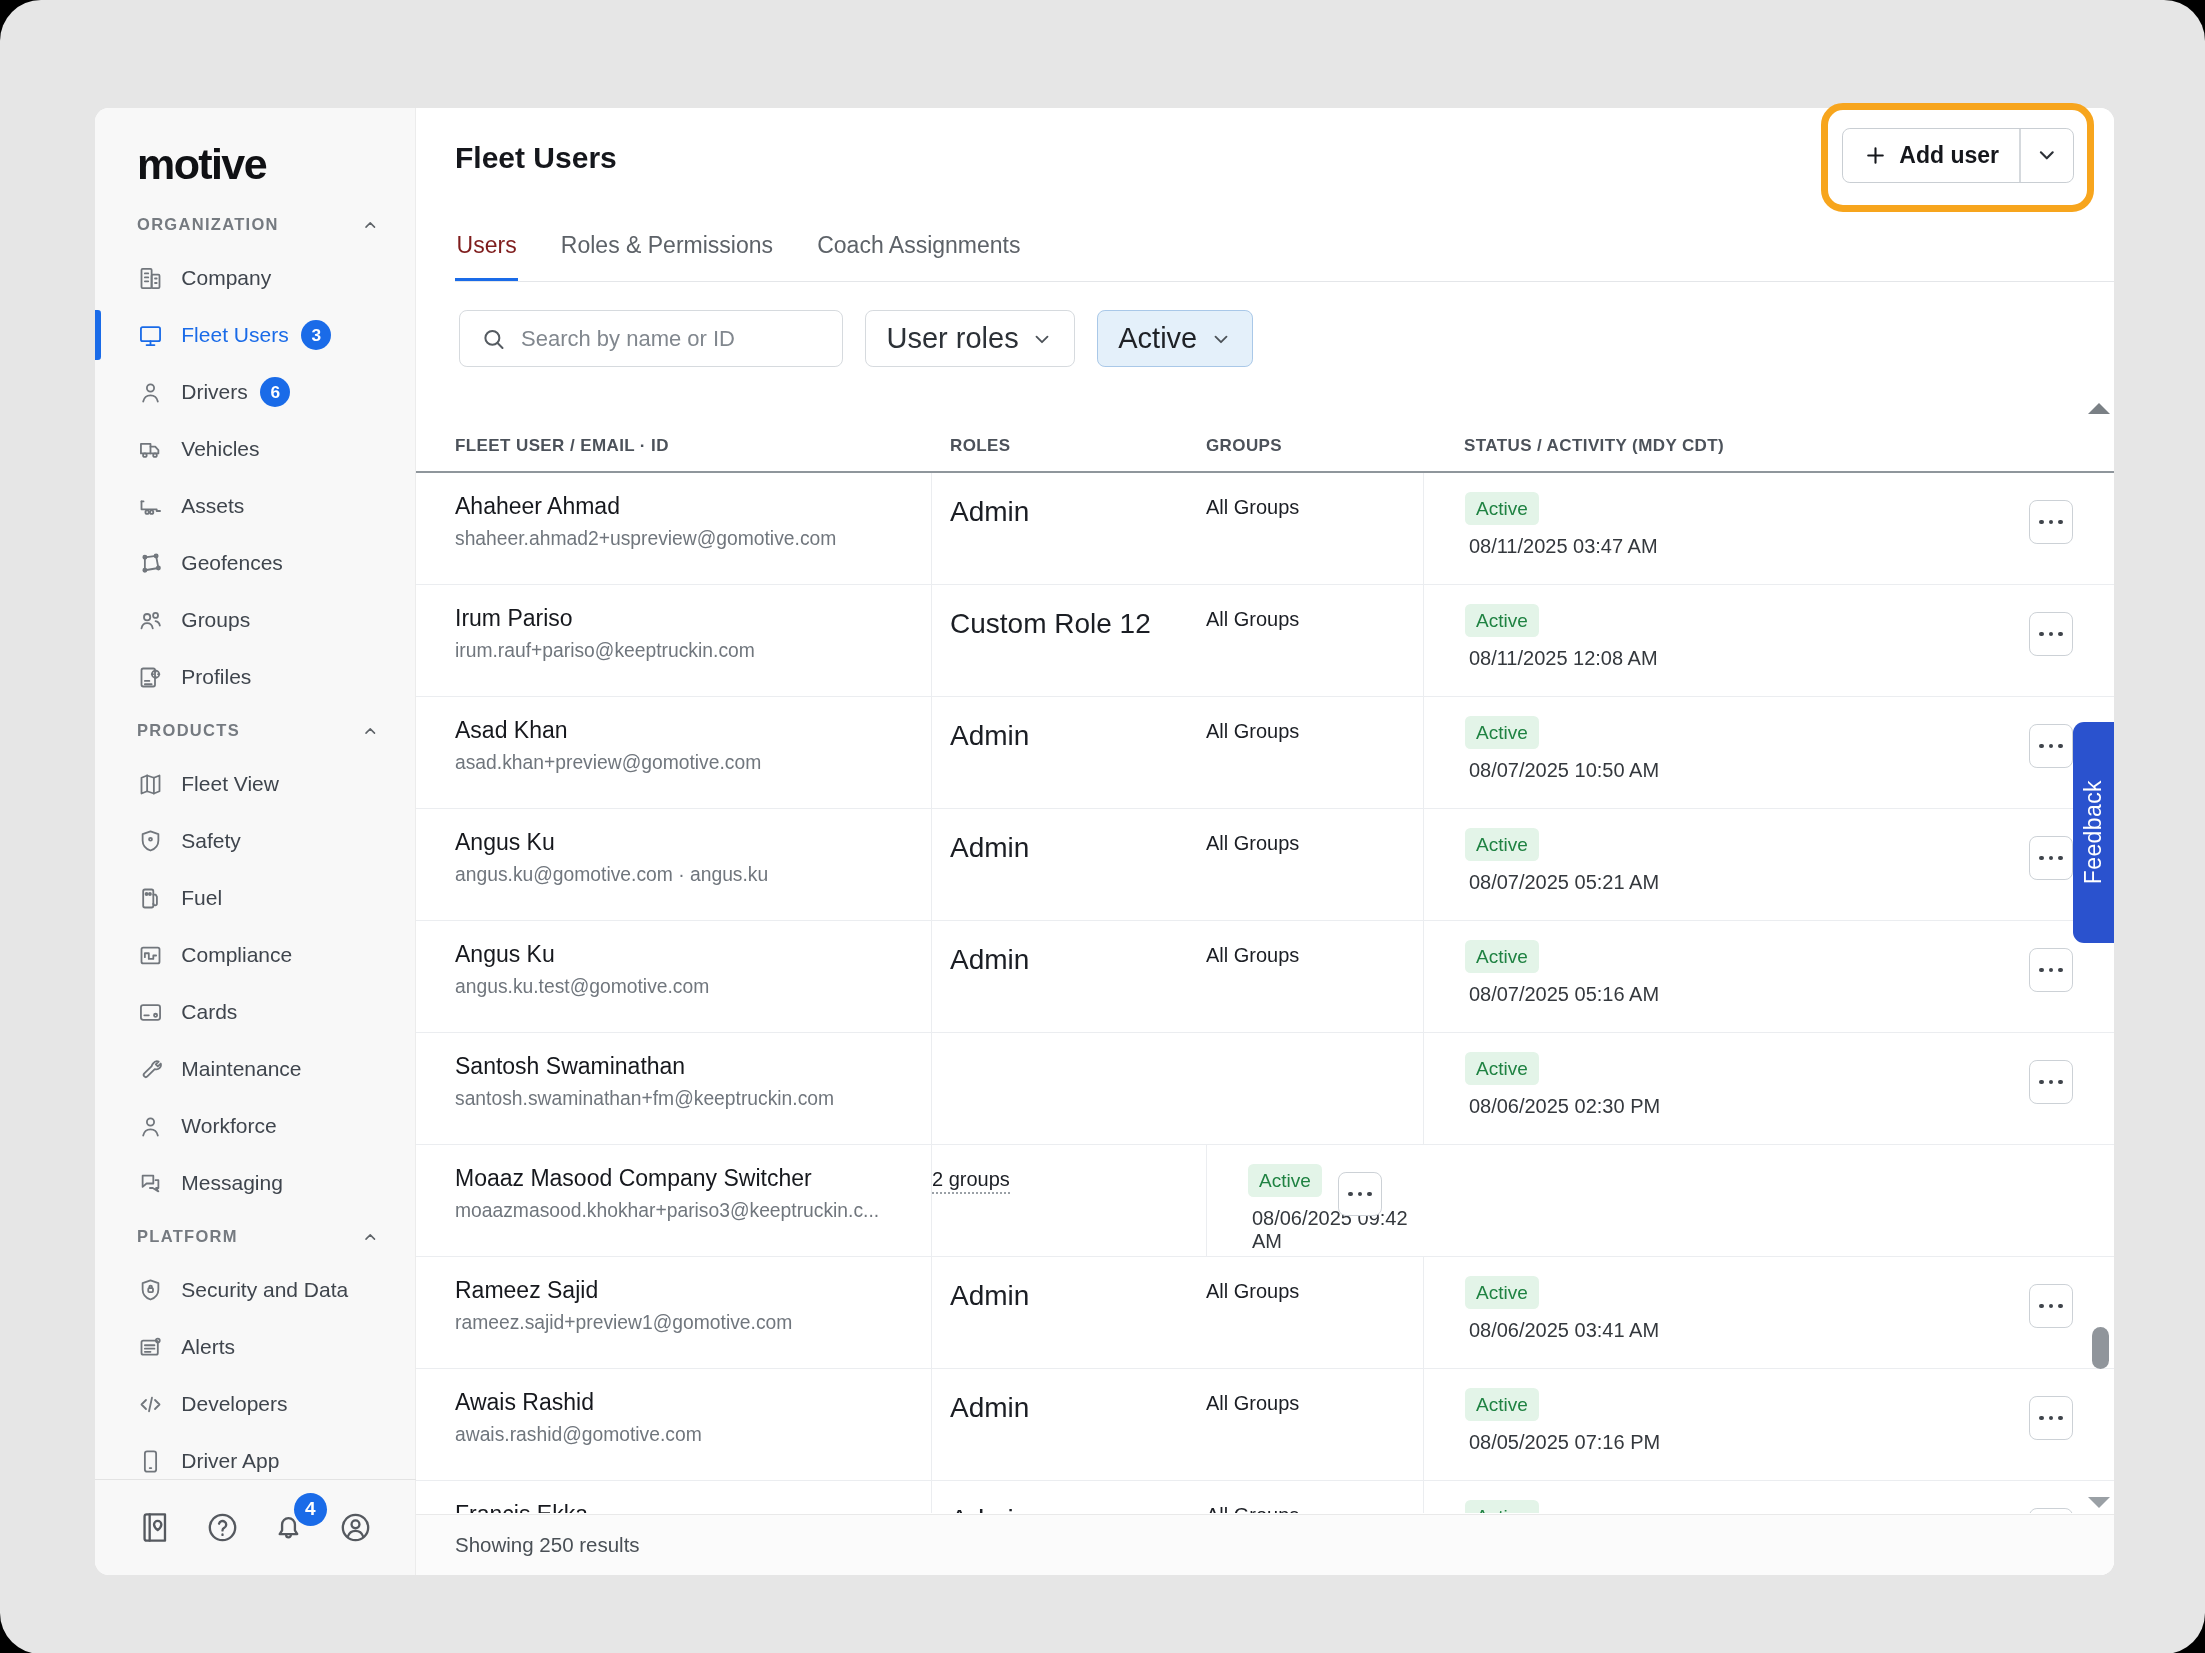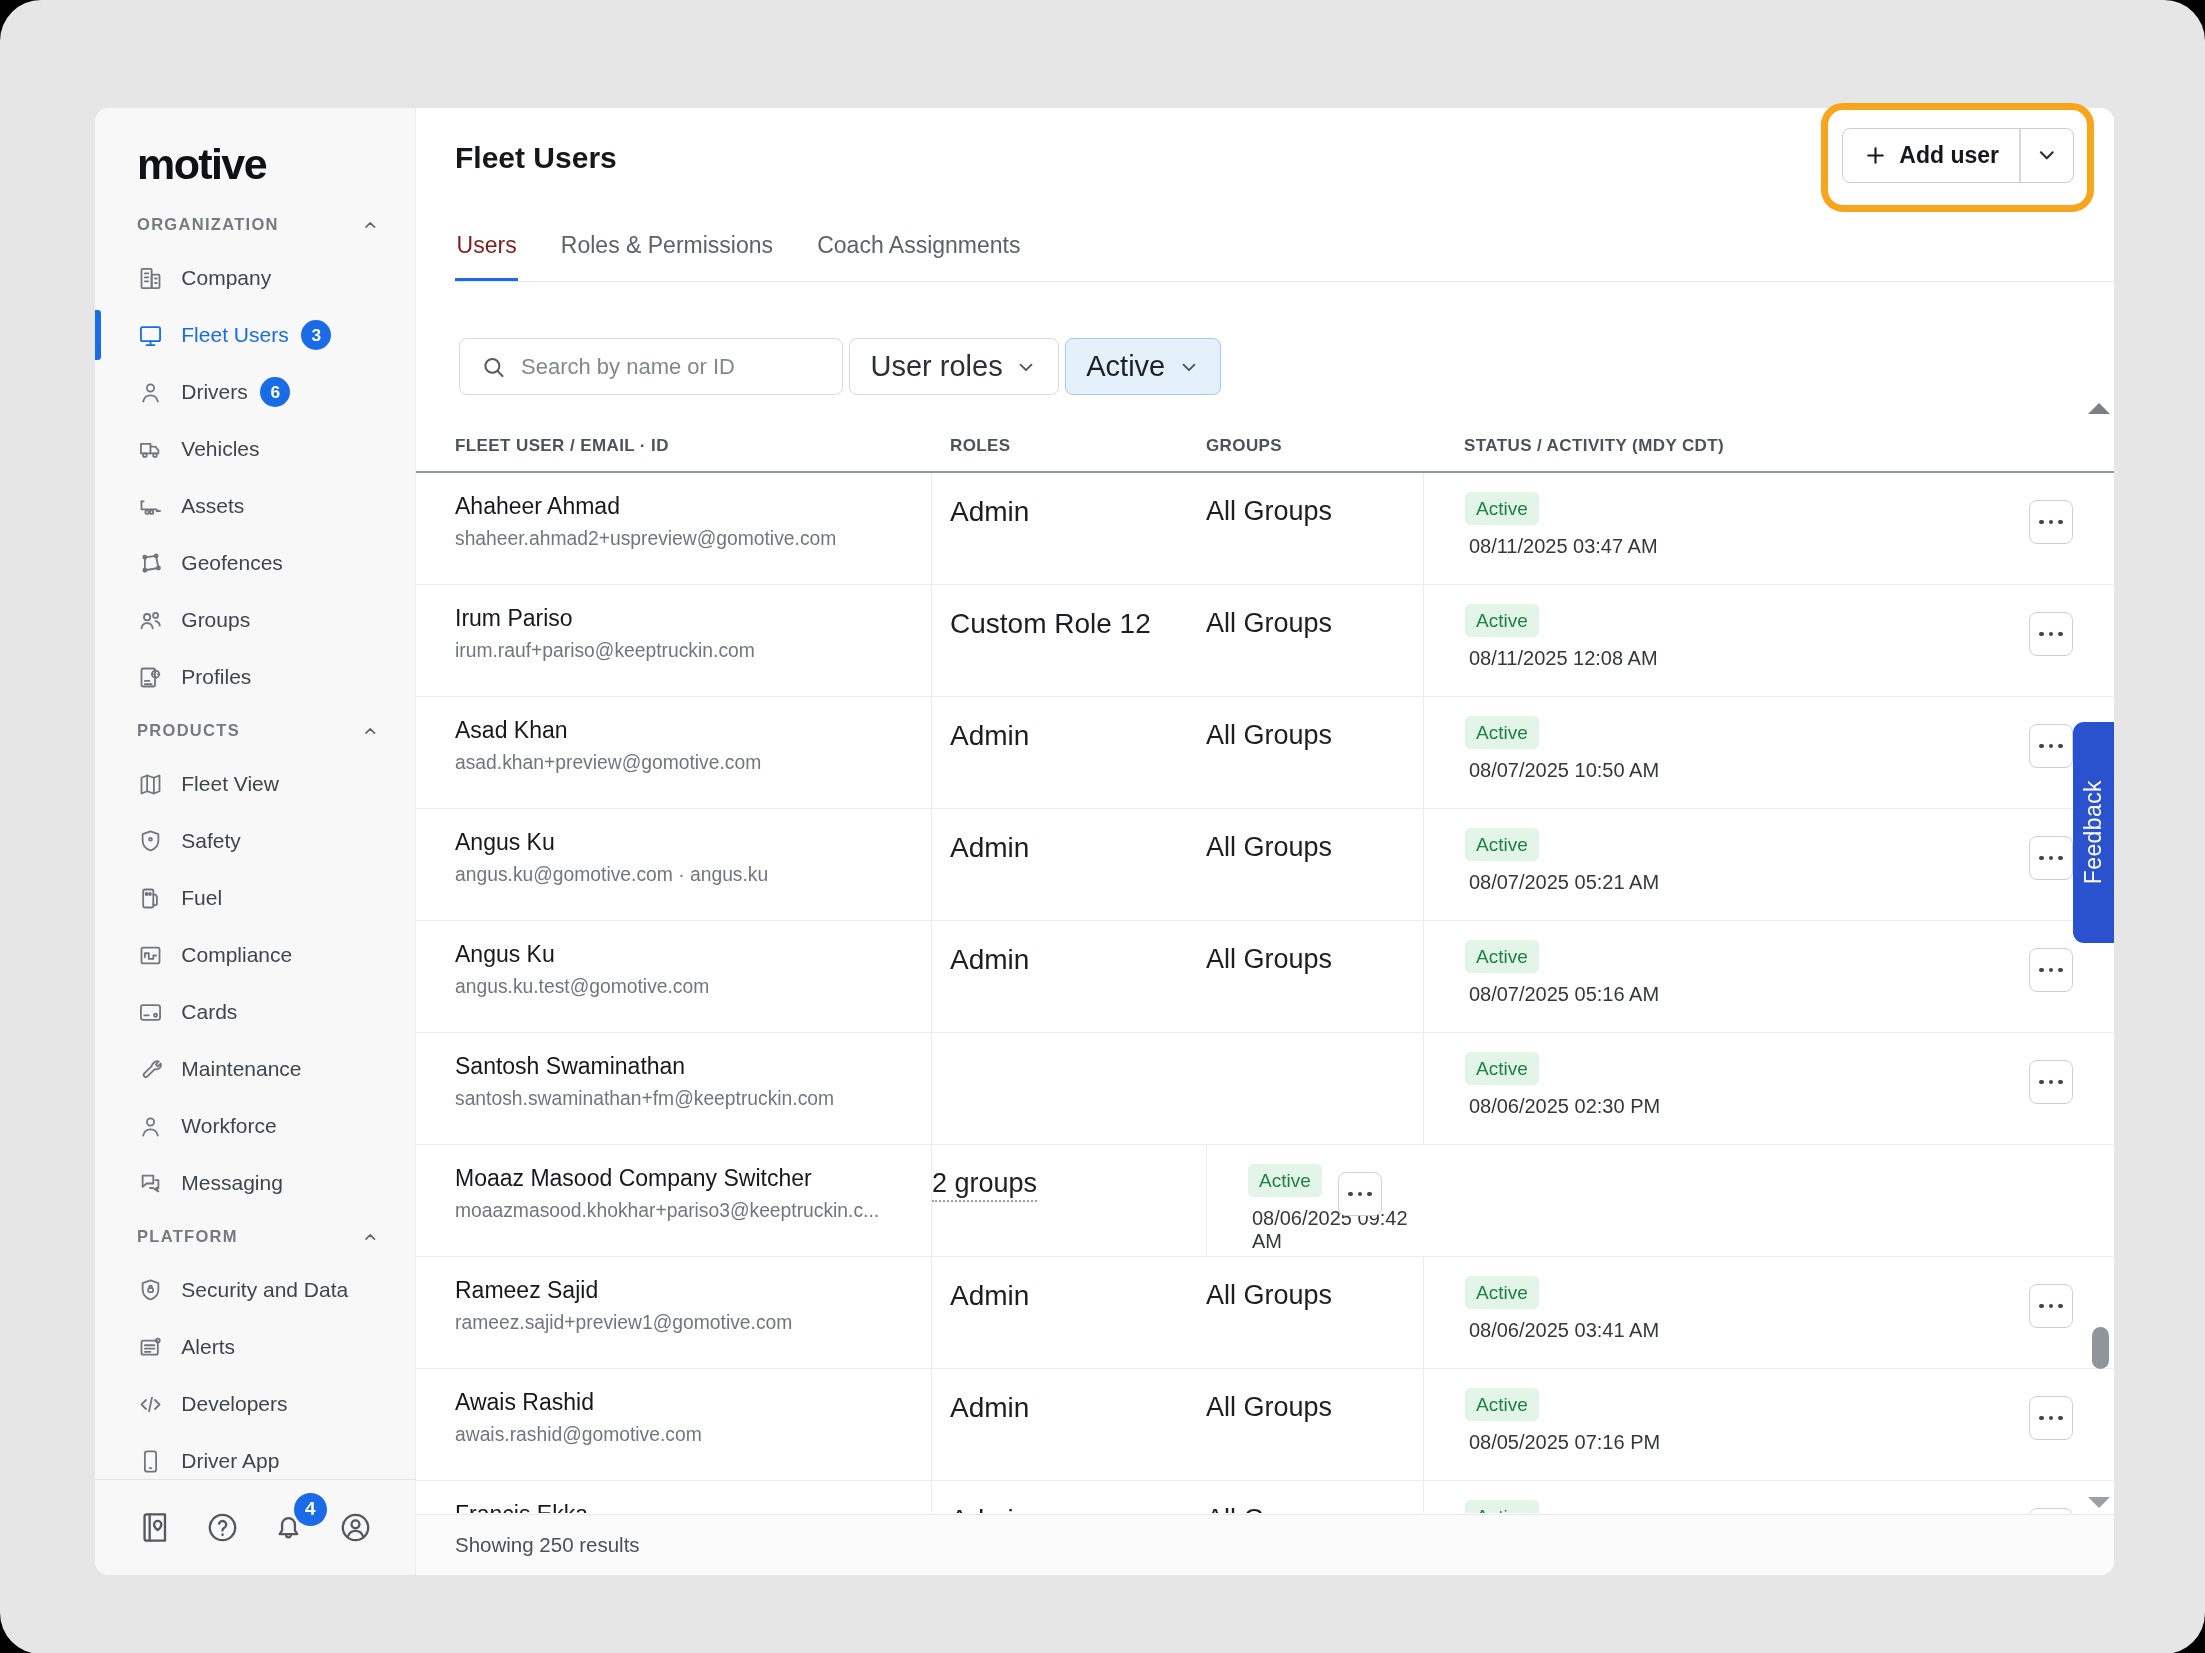--- a/index.html
+++ b/index.html
@@ -33,40 +33,40 @@
   .tab { background:none; border:none; cursor:pointer; font-family:inherit; font-size:23px; color:#5d6268; padding:0 1.6px 19px 1.6px; border-bottom:3.9px solid transparent; }
   .tab.active { color:#7f1d1d; border-bottom-color:#1a6be8; }
 
   .add-user { position:absolute; left:1747px; top:19.7px; width:232px; height:55px; background:#fff; border:1.6px solid #c9ced3; border-radius:7.9px; display:flex; align-items:stretch; overflow:hidden; }
   .add-user-main { flex:1; display:flex; align-items:center; justify-content:center; gap:11px; background:none; border:none; cursor:pointer; font-family:inherit; font-size:23px; font-weight:700; color:#15171c; }
   .add-user-sep { width:1.6px; background:#d5d9dd; }
   .add-user-caret { width:52px; display:flex; align-items:center; justify-content:center; background:none; border:none; cursor:pointer; color:#2c3137; }
   .highlight-ring { position:absolute; left:1821px; top:103px; width:273px; height:109px; border:7px solid #f7a51d; border-radius:22px; pointer-events:none; }
 
   
-  .filters { position:absolute; left:43px; top:230px; display:flex; gap:6px; }
+  .filters { position:absolute; left:43px; top:202px; display:flex; gap:22px; }
   .search-box { position:relative; width:384px; height:57px; }
   .search-box input { width:100%; height:100%; border:1.6px solid #d6dade; border-radius:7.9px; padding:0 15.8px 0 61px; font-family:inherit; font-size:22px; color:#24282e; outline:none; background:#fff; }
   .search-box input::placeholder { color:#81878e; }
   .search-ic { position:absolute; left:20.5px; top:50%; transform:translateY(-50%); color:#555b61; display:flex; }
   .drop-btn { height:57px; padding:0 20.5px; background:#fff; border:1.6px solid #d6dade; border-radius:7.9px; display:flex; align-items:center; gap:12.6px; font-family:inherit; font-size:29px; color:#2c3137; cursor:pointer; }
   .drop-btn .chev { color:#4c5258; display:flex; }
   .drop-btn.status-filter { background:#e4f0fa; border-color:#a9c8e8; color:#1e2126; }
 
   
   .thead { position:absolute; left:0; right:0; top:328px; height:37px; display:grid; grid-template-columns:516px 274px 217px 1fr; border-bottom:2.4px solid #8f969c; color:#4c525a; font-size:17px; font-weight:700; letter-spacing:0.4px; }
   .th { display:flex; align-items:flex-start; }
   .th1 { padding-left:39px; } .th2 { padding-left:18px; } .th4 { padding-left:41px; }
   .rows-wrap { position:absolute; left:0; right:0; top:365px; height:1040px; overflow:hidden; }
   .trow { position:relative; display:grid; grid-template-columns:516px 274px 217px 1fr; height:112px; border-bottom:0.8px solid #ebedf0; background:#fff; }
   .cell-user { padding:19.7px 23.6px 0 39px; border-right:0.8px solid #ebedf0; overflow:hidden; }
   .uname { font-size:23px; color:#16181d; white-space:nowrap; }
   .uemail { margin-top:8.7px; font-size:19.3px; color:#70767d; white-space:nowrap; }
   .cell-role { padding:23px 7.9px 0 18px; font-size:28px; color:#1b1e24; }
-  .cell-groups { padding:23px 7.9px 0 0; font-size:27px; color:#1b1e24; }
+  .cell-groups { padding:23px 7.9px 0 0; font-size:20px; color:#1b1e24; }
   .grplink { border-bottom:2.4px dotted #9aa0a6; padding-bottom:2.4px; cursor:pointer; }
   .cell-status { position:relative; padding:19px 0 0 41px; border-left:0.8px solid #ebedf0; }
   .badge { display:inline-block; padding:5.5px 11px; border-radius:5.5px; background:#e3f4e8; color:#1f8242; font-size:19px; font-weight:500; }
   .sdate { margin-top:10.2px; margin-left:3.9px; font-size:20px; color:#34383d; }
   .dots-btn { position:absolute; right:41px; top:27px; width:44px; height:44px; background:#fff; border:1.6px solid #ccd1d6; border-radius:7.9px; display:flex; align-items:center; justify-content:center; gap:4.7px; cursor:pointer; }
   .dots-btn i { width:4.7px; height:4.7px; border-radius:50%; background:#3f444b; }
 
   
   .list-footer { position:absolute; left:0; right:0; bottom:0; height:61px; background:#fbfbfb; border-top:0.8px solid #e9e9e9; display:flex; align-items:center; padding-left:39px; font-size:20.5px; color:#4a5056; }
 

